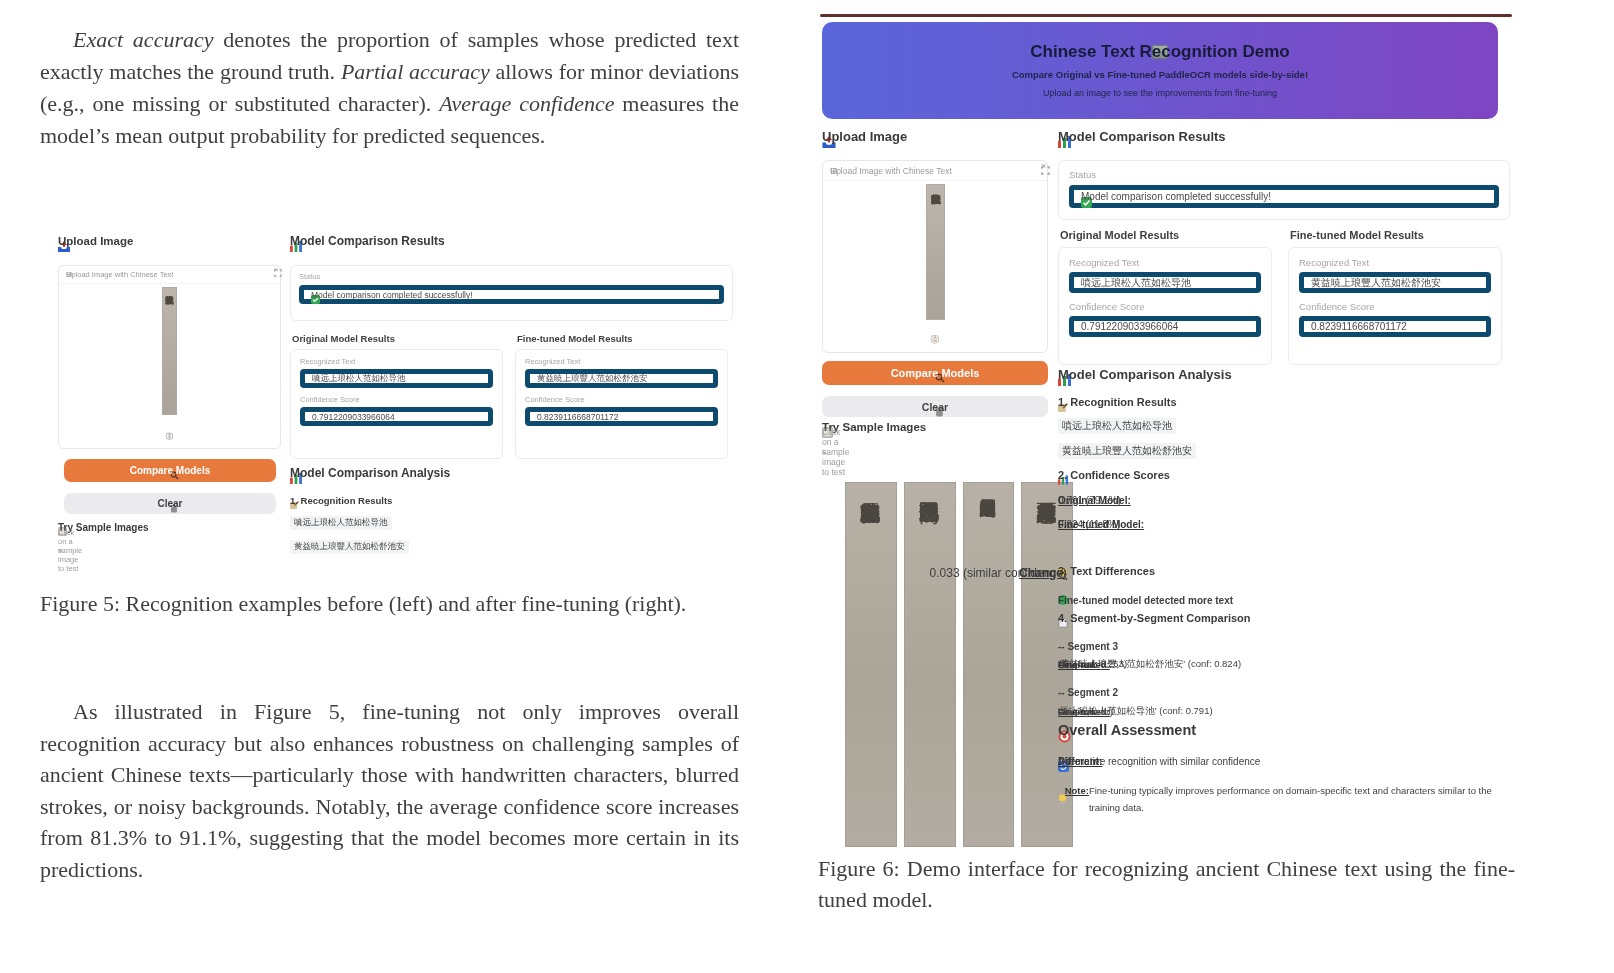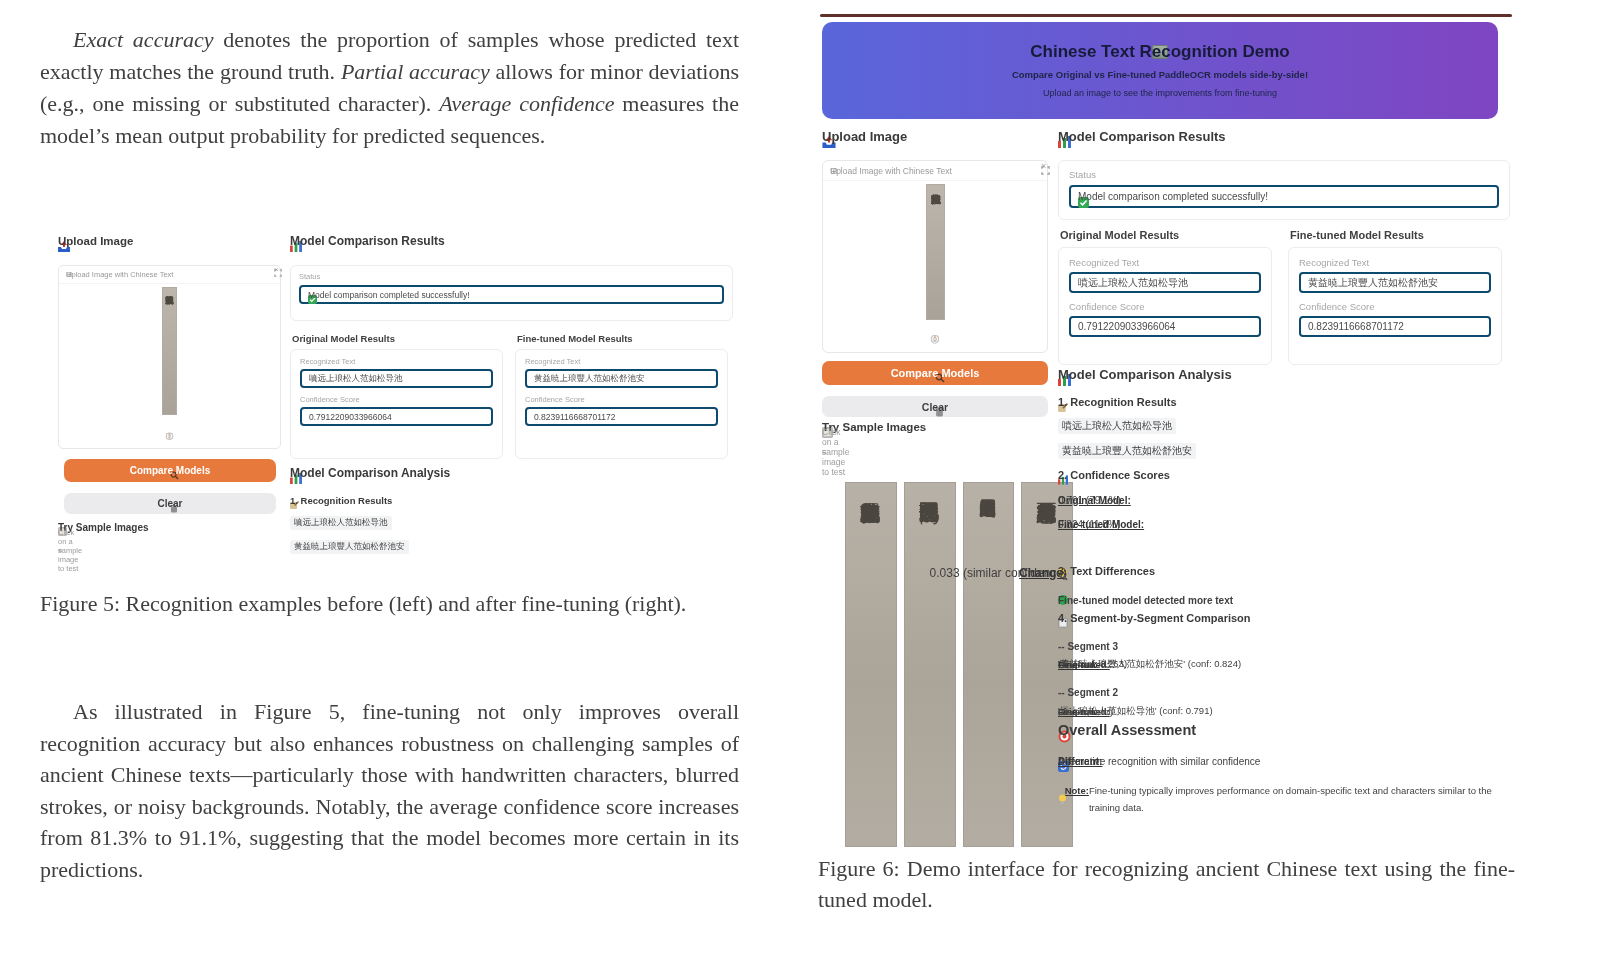--- a/index.html
+++ b/index.html
@@ -13,21 +13,21 @@
   #cap5  { left:40px; top:588px; width:699px; line-height:31px;  text-align:justify; }
   #para2 { left:40px; top:696px; width:699px; line-height:31.5px; text-align:justify; text-indent:33px; }
   #cap6  { left:818px; top:853px; width:697px; line-height:31px; text-align:justify; }
 
   
   .ui { position:absolute; color:#3f3f3f; }
   .ui * { position:absolute; }
   .sec-h { font-weight:700; color:#3a3a3a; white-space:nowrap; display:flex; align-items:center; gap:5px; position:absolute; }
   .card, .statuscard { border:1px solid #ececec; border-radius:6px; background:#fff; }
   .lbl { position:static; display:block; font-size:9.5px; color:#a6a6a6; }
-  .inbox { position:static; display:flex; align-items:center; gap:5px; border:2px solid #0c4a6e;
+  .inbox { position:static; display:flex; align-items:center; gap:5px; border:5px solid #0c4a6e;
            border-radius:4px; background:#fff; padding:0 7px; color:#4a4a4a; white-space:nowrap; overflow:hidden; }
   .btn { display:flex; align-items:center; justify-content:center; gap:6px;
          border:none; border-radius:7px; cursor:pointer; font-family:inherit; font-weight:700; }
   .btn-orange { background:#e8793d; color:#fff; }
   .btn-grey   { background:#ebebed; color:#3f3f3f; }
   .hl { background:#f2f3f4; border-radius:2px; padding:1px 4px; }
   .line { white-space:nowrap; display:flex; align-items:center; gap:5px; }
   .line b { font-weight:700; color:#333;text-decoration:underline; }
   .hint { color:#9c9c9c; }
   .boxhead { position:absolute; left:0; right:0; top:0; display:flex; align-items:center; gap:5px;

